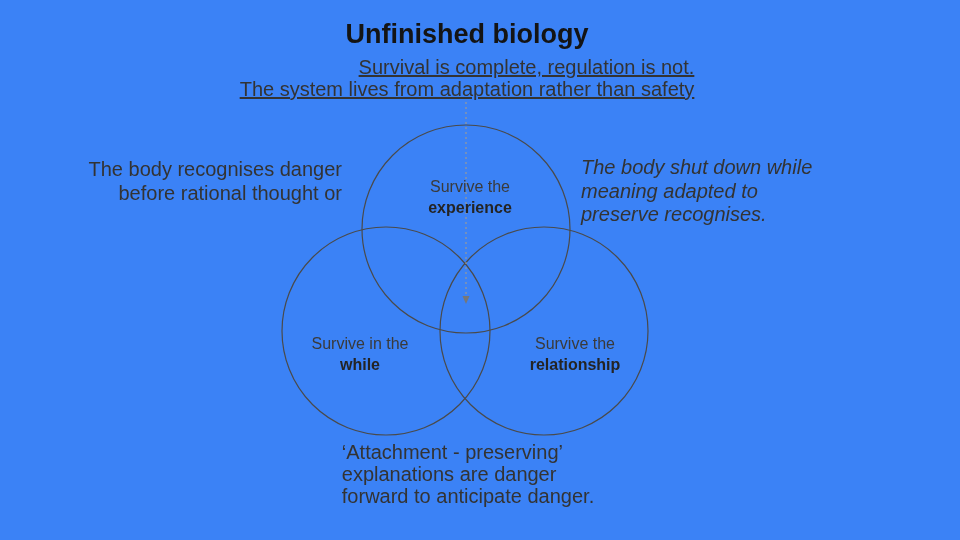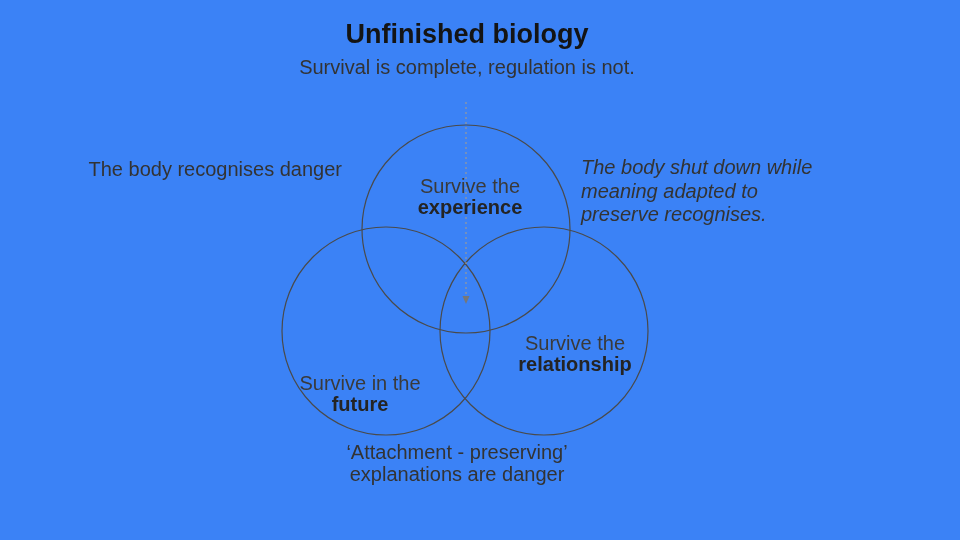--- a/index.html
+++ b/index.html
@@ -30,40 +30,41 @@
     text-align: center;
   }
   .subtitle {
     top: 56px;
     left: 467px;
     text-align: right;
     font-size: 20px;
     line-height: 22px;
     color: #333333;
     white-space: nowrap;
+    text-decoration: underline;
   }
 
   .venn-svg {
     top: 0;
     left: 0;
   }
 
   .circle-label {
     text-align: center;
-    font-size: 20px;
+    font-size: 16px;
     line-height: 21px;
     color: #3a3a3a;
     white-space: nowrap;
   }
   .circle-label .line2 {
     font-weight: 700;
     color: #242424;
   }
   .label-top  { top: 176px; left: 470px; }
-  .label-left { top: 333px; left: 360px; margin-top: 40px; }
+  .label-left { top: 333px; left: 360px; }
   .label-right{ top: 333px; left: 575px; }
 
   .annotation {
     font-size: 20px;
     line-height: 23.5px;
     color: #333333;
     white-space: nowrap;
   }
   .annotation-left {
     top: 158px;
@@ -72,67 +73,69 @@
     text-align: right;
   }
   .annotation-right {
     top: 156px;
     left: 581px;
     text-align: left;
     font-style: italic;
   }
   .annotation-bottom {
     top: 441px;
-    left: 457px;
-    text-align: center;
+    left: 468px;
     line-height: 22px;
   }
 </style>
 </head>
 <body>
 
 <div class="stage">
 
   <div class="abs centered title">Unfinished biology</div>
 
   <div class="abs centered subtitle">
     <div>Survival is complete, regulation is not.</div>
+    <div>The system lives from adaptation rather than safety</div>
   </div>
 
   <svg class="abs venn-svg" width="960" height="540" viewBox="0 0 960 540">
     <circle cx="466" cy="229" r="104" fill="none" stroke="#4a4a4a" stroke-width="1.2"></circle>
     <circle cx="386" cy="331" r="104" fill="none" stroke="#4a4a4a" stroke-width="1.2"></circle>
     <circle cx="544" cy="331" r="104" fill="none" stroke="#4a4a4a" stroke-width="1.2"></circle>
     <line x1="466" y1="102" x2="466" y2="296" stroke="#999999" stroke-width="1.2" stroke-dasharray="2 3"></line>
     <polygon points="462.5,296 469.5,296 466,304" fill="#777777"></polygon>
   </svg>
 
   <div class="abs centered circle-label label-top">
     <div class="line1">Survive the</div>
     <div class="line2">experience</div>
   </div>
 
   <div class="abs centered circle-label label-left">
     <div class="line1">Survive in the</div>
-    <div class="line2">future</div>
+    <div class="line2">while</div>
   </div>
 
   <div class="abs centered circle-label label-right">
     <div class="line1">Survive the</div>
     <div class="line2">relationship</div>
   </div>
 
   <div class="abs annotation annotation-left">
     <div>The body recognises danger</div>
+    <div>before rational thought or</div>
   </div>
 
   <div class="abs annotation annotation-right">
     <div>The body shut down while</div>
     <div>meaning adapted to</div>
     <div>preserve recognises.</div>
   </div>
 
   <div class="abs centered annotation annotation-bottom">
     <div>‘Attachment - preserving’</div>
     <div>explanations are danger</div>
+    <div>forward to anticipate danger.</div>
   </div>
 
 </div>
 
 </body></html>

